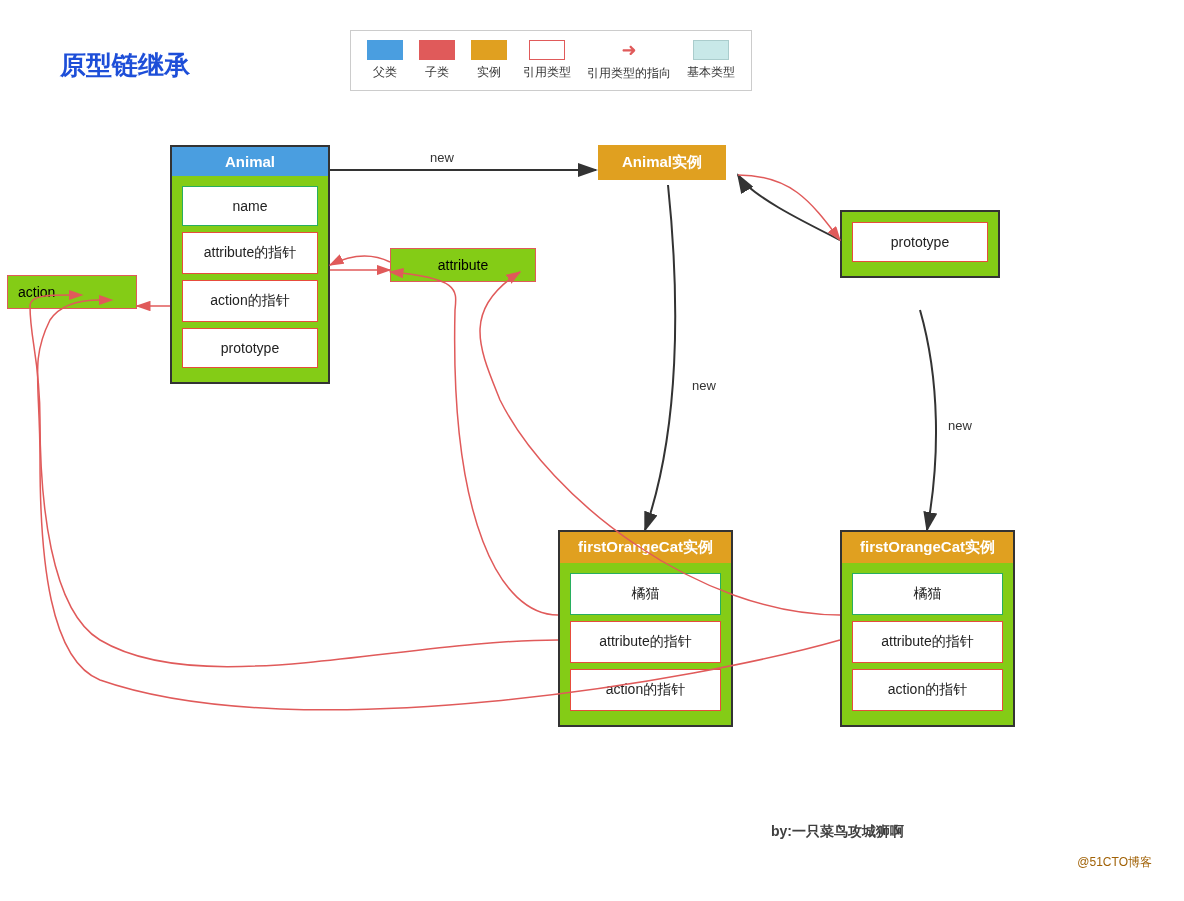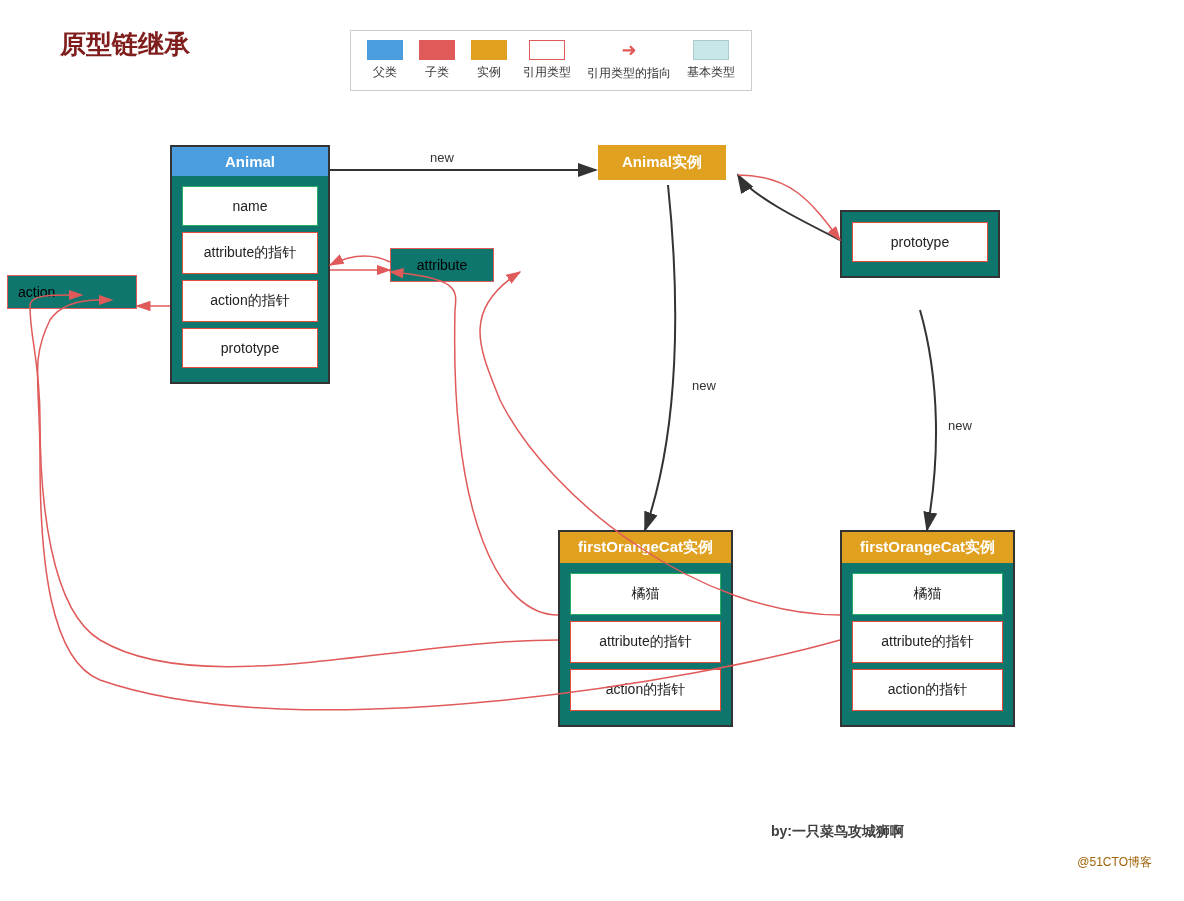--- a/index.html
+++ b/index.html
@@ -7,25 +7,25 @@
       background: #fff;
       font-family: "Microsoft YaHei", "PingFang SC", Arial, sans-serif;
       width: 1184px;
       height: 901px;
       position: relative;
       overflow: hidden;
     }
 
     .page-title {
       position: absolute;
-      top: 27px;
+      top: 48px;
       left: 60px;
       font-size: 26px;
       font-weight: bold;
-      color: #7f1d1d;
+      color: #1d4ed8;
     }
 
     
     .legend {
       position: absolute;
       top: 30px;
       left: 350px;
       display: flex;
       align-items: center;
       gap: 16px;
@@ -48,21 +48,21 @@
     .legend-arrow {
       display: flex;
       align-items: center;
       font-size: 18px;
     }
 
     
     .box {
       position: absolute;
       border: 2px solid #333;
-      background: #0f766e;
+      background: #84cc16;
     }
     .box-header {
       text-align: center;
       padding: 6px 10px;
       font-weight: bold;
       font-size: 15px;
       color: #fff;
     }
     .box-row {
       border: 1.5px solid #e74c3c;
@@ -145,21 +145,21 @@
     <div class="box-row">attribute的指针</div>
     <div class="box-row">action的指针</div>
     <div class="box-row">prototype</div>
   </div>
 </div>
 
 <div class="box" style="left:598px;top:145px;width:128px;background:#e0a020;border-color:#e0a020;">
   <div class="box-header" style="background:#e0a020;">Animal实例</div>
 </div>
 
-<div class="box" style="left:390px;top:248px;width:104px;border:1.5px solid #e05a5a;">
+<div class="box" style="left:390px;top:248px;width:146px;border:1.5px solid #e05a5a;">
   <div style="text-align:center;padding:8px 10px;font-size:14px;">attribute</div>
 </div>
 
 <div class="box" style="left:7px;top:275px;width:130px;border:1.5px solid #e05a5a;">
   <div style="text-align:left;padding:8px 10px;font-size:14px;">action</div>
 </div>
 
 <div class="box" style="left:840px;top:210px;width:160px;">
   <div class="box-body">
     <div class="box-row">prototype</div>

